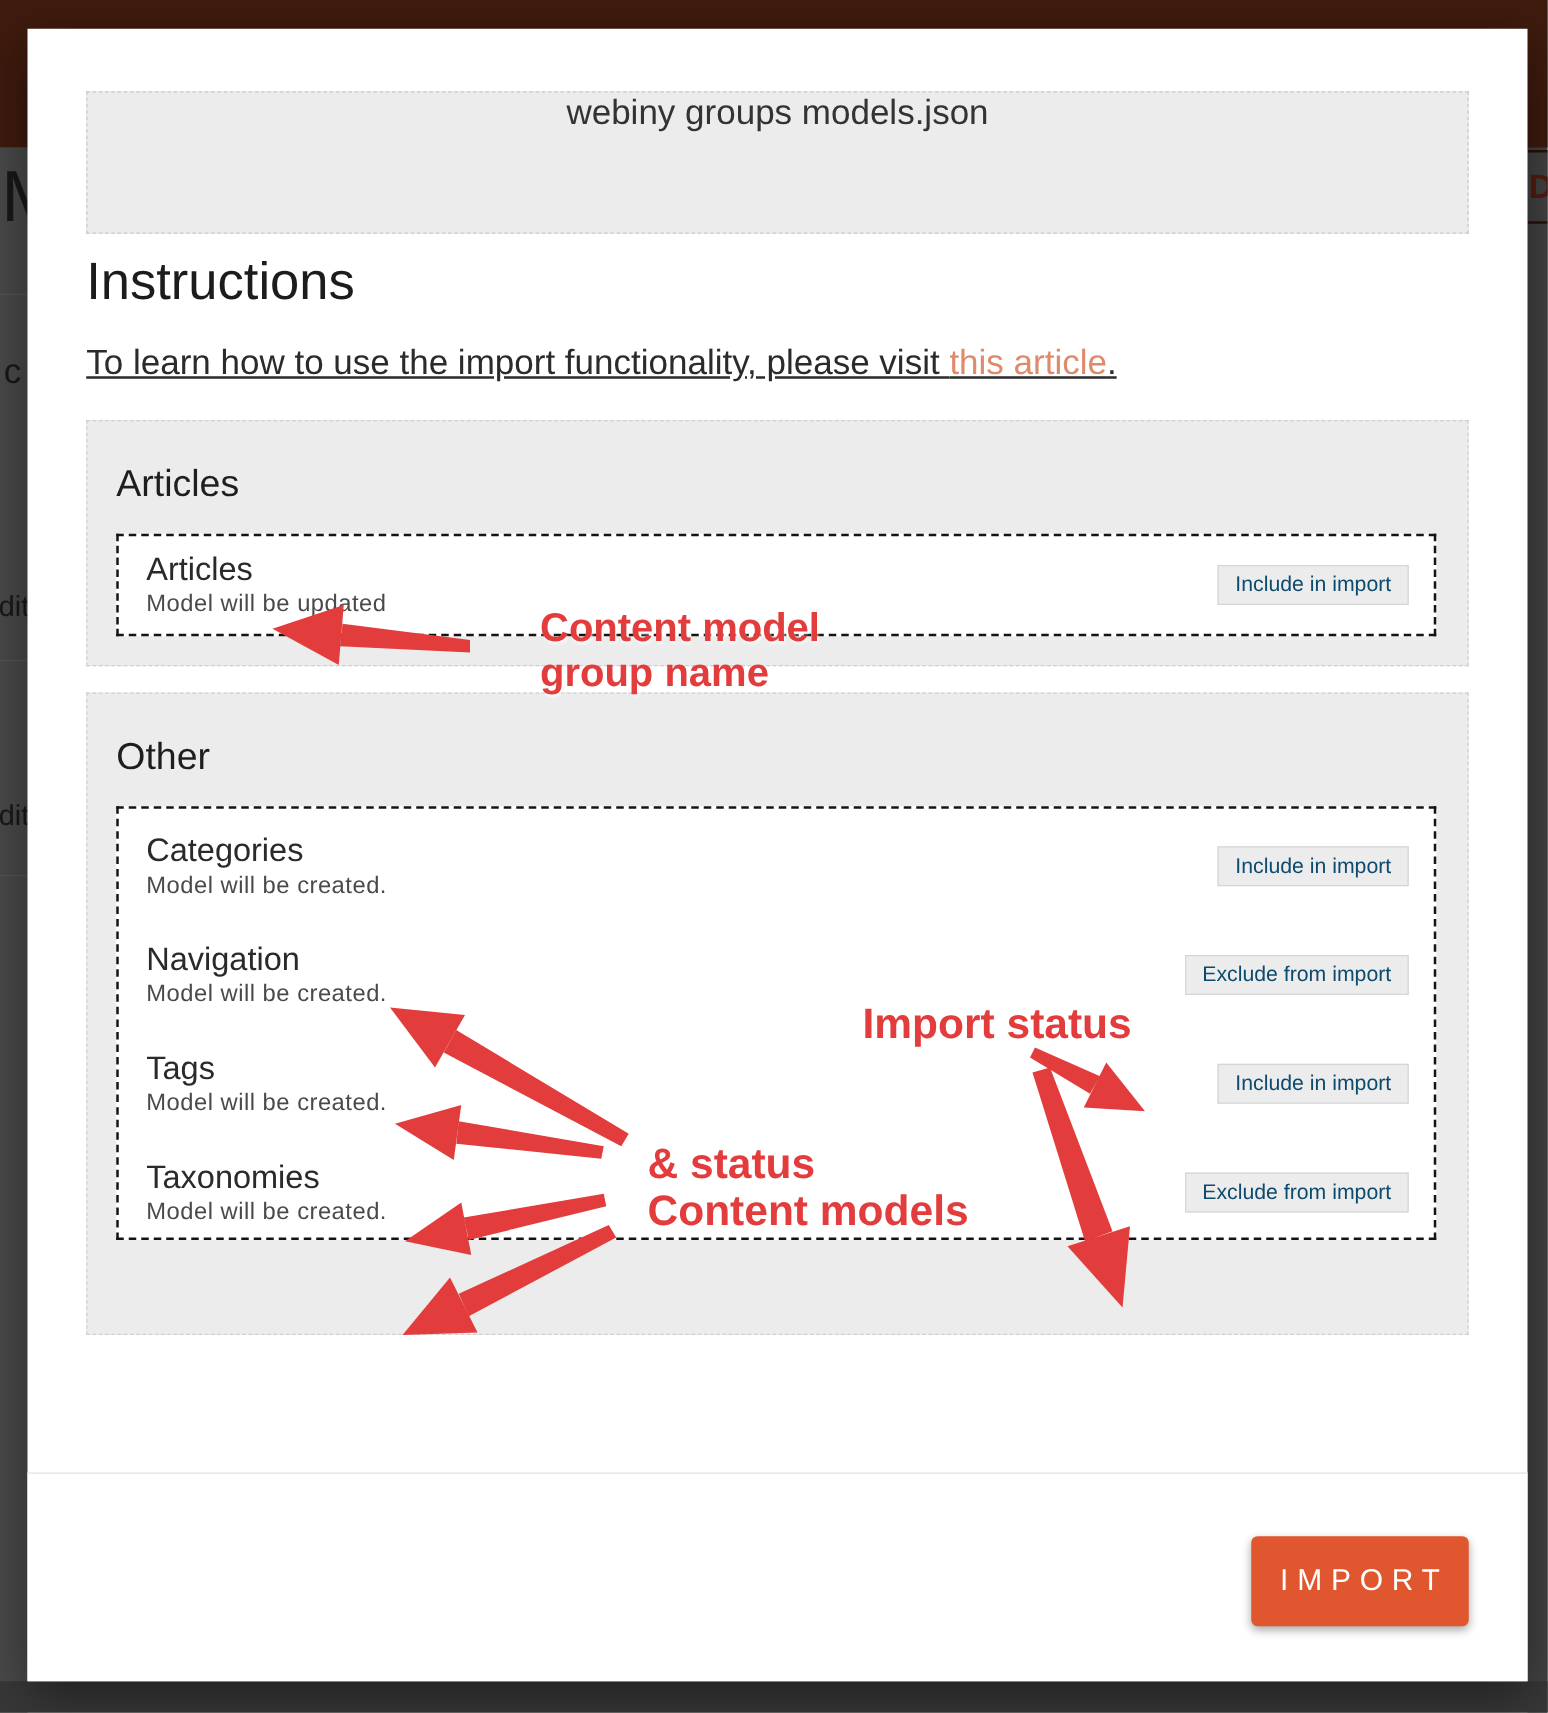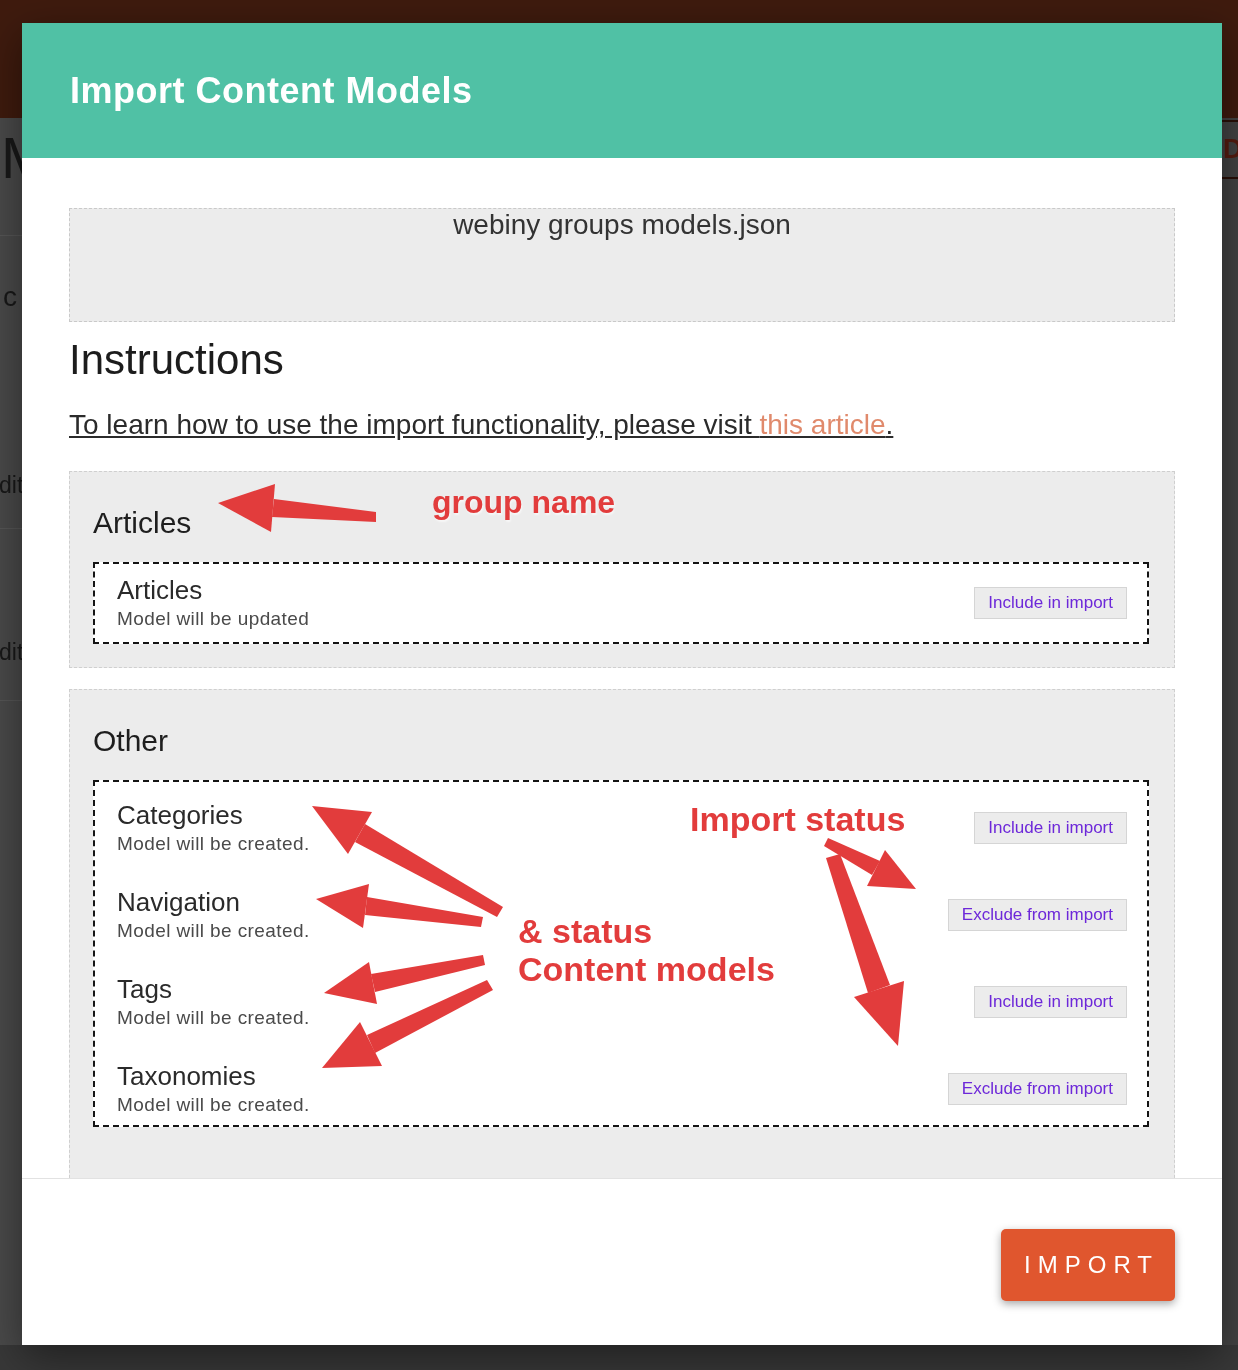--- a/index.html
+++ b/index.html
@@ -53,21 +53,21 @@
   .model-box { background:#ffffff; border:2px dashed #141414; box-sizing:border-box; }
   .model-box.single { height:82px; display:flex; align-items:center; padding:0 20px 0 22px; }
   .model-box.multi { height:347px; padding:18px 20px 0 22px; }
   .model-row { display:flex; align-items:center; justify-content:space-between; }
   .model-box.single .model-row { width:100%; }
   .model-box.multi .model-row { margin-bottom:31px; }
   .model-name { font-size:26px; color:#2a2a2a; line-height:30px; }
   .model-status { font-size:19px; color:#4a4a4a; line-height:24px; letter-spacing:0.4px; margin-top:2px; }
   .chip-button {
     background:#ececec; border:1px solid #d5d5d5; font-family:"Liberation Sans", sans-serif;
-    font-size:17px; color:#6d28d9; padding:5px 13px; cursor:pointer; white-space:nowrap;text-align:center;
+    font-size:17px; color:#0c4a6e; padding:5px 13px; cursor:pointer; white-space:nowrap;text-align:center;
   }
 
   .modal-footer {
     position:absolute; left:0; right:0; bottom:0; height:166px;
     border-top:1px solid #e2e2e2; background:#ffffff;padding-left:14px;
   }
   .import-button {
     position:absolute; right:47px; top:50px; width:174px; height:72px;
     background:#e0562e; color:#ffffff; border:none; border-radius:5px;
     font-family:"Liberation Sans", sans-serif; font-size:24px; letter-spacing:7px; text-indent:7px;
@@ -101,23 +101,20 @@
   </div>
   <div class="right-strip">
     <div class="hline" style="top:0px"></div>
     <span class="frag-d">D</span>
     <div class="hline" style="top:57px"></div>
   </div>
   <div class="bottom-strip"></div>
 </div>
 
 <div class="modal">
-  <div class="modal-header">
-    <h1 class="modal-title">Import Content Models</h1>
-  </div>
 
   <div class="modal-body">
     <div class="dropzone">
       <span class="dropzone-filename">webiny groups models.json</span>
     </div>
 
     <h2 class="instructions-heading">Instructions</h2>
     <p class="instructions-text"><span>To learn how to use the import functionality, please visit </span><a class="article-link">this article</a><span>.</span></p>
 
     <div class="group-card articles">
@@ -198,19 +195,20 @@
     <polygon points="824,846 872,875 880,861 828,838"></polygon>
     <polygon points="916,889 867,886 885,850"></polygon>
   </g>
   <g>
     <polygon points="826,858 868,993 890,985 840,854"></polygon>
     <polygon points="898,1046 854,997 904,981"></polygon>
   </g>
 </svg>
 
 <div class="annotation-label" id="anno-group">
+  <div>Content model</div>
   <div>group name</div>
 </div>
 <div class="annotation-label" id="anno-import-status">Import status</div>
 <div class="annotation-label" id="anno-models">
   <div>&amp; status</div>
   <div>Content models</div>
 </div>
 
 </body></html>

